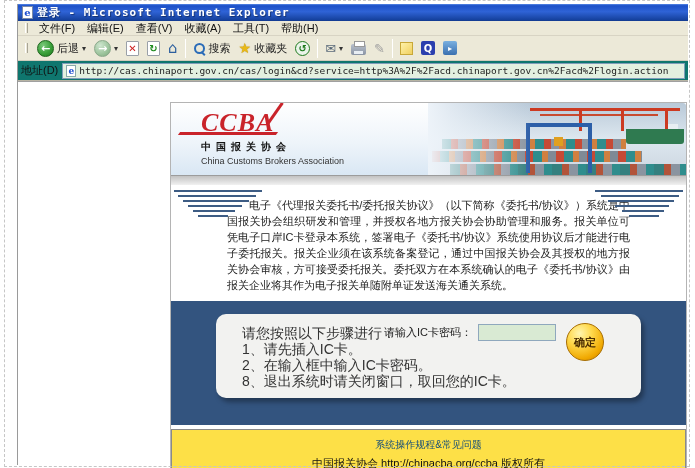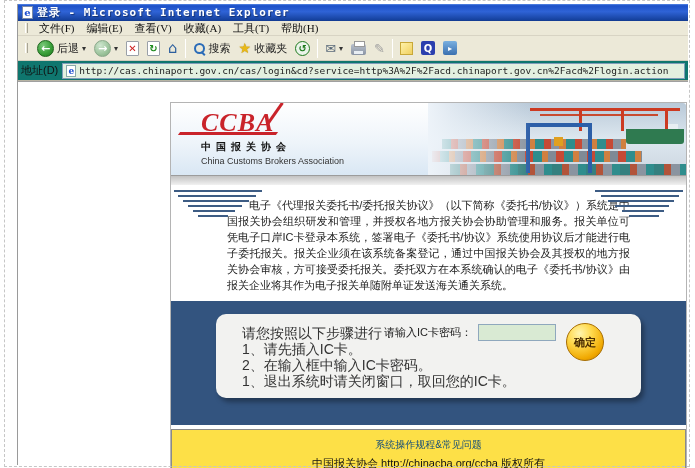--- a/index.html
+++ b/index.html
@@ -16,21 +16,21 @@
   .titlebar { height:17px; display:flex; align-items:center; gap:4px; padding:0 4px;
     background:linear-gradient(180deg,#5a8ae6 0%,#1c50c8 10%,#2f63d6 45%,#16429f 92%,#123a8e 100%); }
   .ie-doc-icon { width:11px; height:13px; background:#fff; border:1px solid #7a8aa8;
     font:bold 10px "DejaVu Serif", serif; color:#1e4fd0; line-height:11px; text-align:center; flex:0 0 auto; }
   .title-text { color:#fff; font:bold 11px "DejaVu Sans Mono", monospace; letter-spacing:1px;
     white-space:nowrap; text-shadow:1px 1px 1px rgba(0,0,0,.4); }
 
   .menubar { height:15px; background:#ece9d8; border-bottom:1px solid #d8d4c4;
     display:flex; align-items:center; font-size:11px; color:#111; padding-left:2px; }
   .grip { width:3px; height:10px; border-left:1px solid #fff; border-right:1px solid #a8a495; margin:0 5px; }
-  .menu-item { padding:16px 6px; line-height:14px; cursor:default;font-family:Liberation Serif, serif; }
+  .menu-item { padding:16px 6px; line-height:14px; cursor:default; }
 
   .toolbar { height:25px; background:#ece9d8; border-bottom:1px solid #cfccbc;
     display:flex; align-items:center; font-size:11px; color:#222; padding-left:2px; }
   .tb-btn { display:flex; align-items:center; gap:3px; padding:2px 4px; border-radius:2px; }
   .tb-lbl { white-space:nowrap; }
   .tb-caret { font-size:8px; color:#333; font-family:"DejaVu Sans",sans-serif; }
   .tb-sep { width:1px; height:19px; background:#c4c0b0; border-right:1px solid #fff; margin:0 3px; }
   .ico-round { width:17px; height:17px; border-radius:50%; display:flex; align-items:center; justify-content:center;
     color:#fff; font:bold 11px "DejaVu Sans",sans-serif;
     background:radial-gradient(circle at 35% 30%, #7cc97c 0%, #3aa03a 55%, #1e7a1e 100%);
@@ -270,21 +270,21 @@
           </div>
           <p class="intro-text">电子《代理报关委托书/委托报关协议》（以下简称《委托书/协议》）系统是中国报关协会组织研发和管理，并授权各地方报关协会协助管理和服务。报关单位可凭电子口岸IC卡登录本系统，签署电子《委托书/协议》系统使用协议后才能进行电子委托报关。报关企业须在该系统备案登记，通过中国报关协会及其授权的地方报关协会审核，方可接受委托报关。委托双方在本系统确认的电子《委托书/协议》由报关企业将其作为电子报关单随附单证发送海关通关系统。</p>
         </div>
 
         <div class="login-section">
           <div class="login-box">
             <div class="steps">
               <div>请您按照以下步骤进行：</div>
               <div>1、请先插入IC卡。</div>
               <div>2、在输入框中输入IC卡密码。</div>
-              <div>1、退出系统时请关闭窗口，取回您的IC卡。</div>
+              <div>8、退出系统时请关闭窗口，取回您的IC卡。</div>
             </div>
             <div class="pwd-row">
               <span class="pwd-label">请输入IC卡密码：</span>
               <input class="pwd-input" type="password" value="" style="">
             </div>
             <button class="confirm-btn">确定</button>
           </div>
         </div>
 
         <div class="page-gap"></div>

